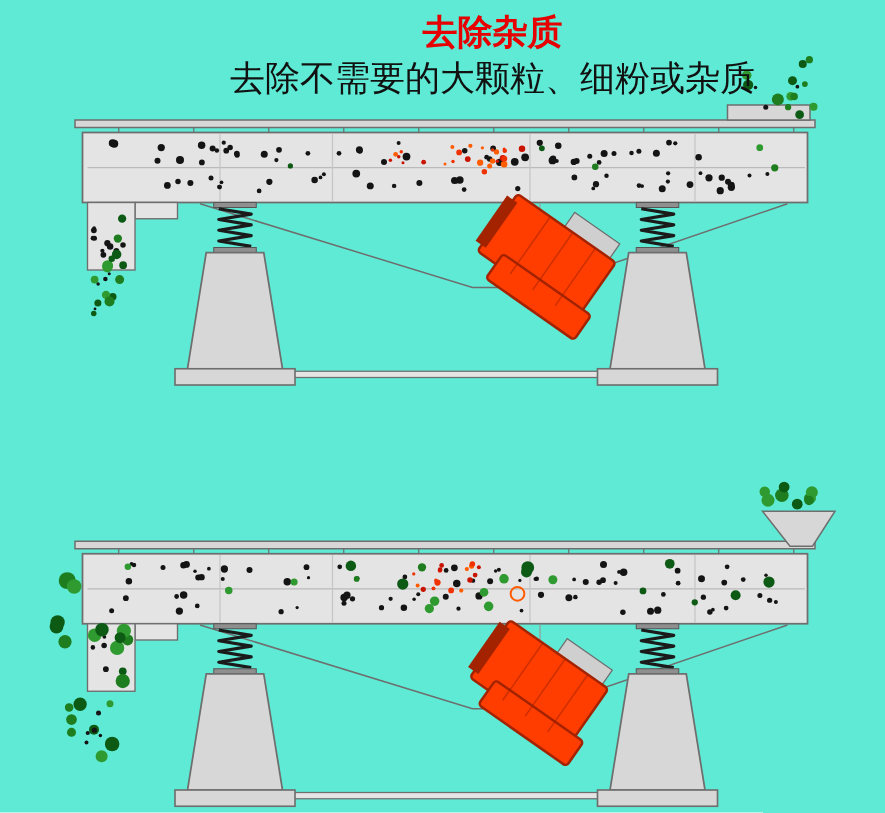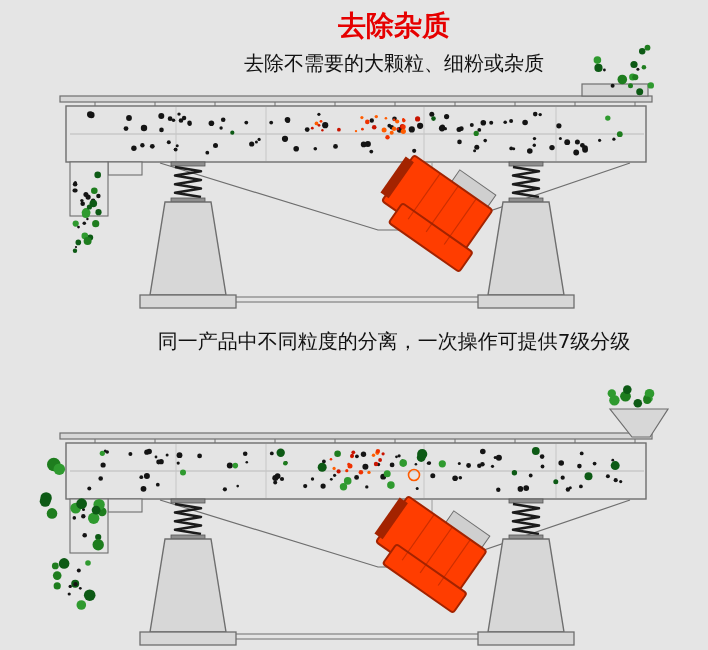--- a/index.html
+++ b/index.html
@@ -1,24 +1,24 @@
 <!DOCTYPE html>
 <html><head>
 <meta charset="utf-8">
 <style>
   html,body{margin:0;padding:0;background:#fff;}
   .page{
-    position:relative;width:708px;height:650px;background:#e5e5e5;overflow:hidden;
+    position:relative;width:708px;height:650px;background:#5eead4;overflow:hidden;
     font-family:"DejaVu Sans","Liberation Sans",sans-serif;
   }
   .header{position:absolute;left:80px;right:0;text-align:center;z-index:2;}
   #header1{top:8px;}
   #header2{top:322px;}
   .title{font-size:28px;font-weight:bold;margin:0;line-height:36px;}
-  .subtitle{font-size:20px;font-weight:500;margin:6px 0 0;line-height:26px;}
+  .subtitle{font-size:28px;font-weight:500;margin:6px 0 0;line-height:26px;}
   svg.machine{position:absolute;left:0;width:708px;z-index:1;display:block;}
   #machine1{top:38px;height:280px;}
   #machine2{top:385px;height:265px;}
 </style>
 </head>
 <body>
 
 <div class="page">
 
   <div class="header" id="header1">
@@ -231,21 +231,20 @@
         <circle cx="635.3" cy="39.2" r="3.0" fill="#1e7d1e"></circle>
         <circle cx="650.8" cy="47.4" r="3.2" fill="#2f9a2f"></circle>
         <circle cx="630.5" cy="47.7" r="2.5" fill="#1e7d1e"></circle>
         <circle cx="612.6" cy="47.7" r="2.0" fill="#141414"></circle>
         <circle cx="637.9" cy="31.3" r="1.5" fill="#141414"></circle>
         <circle cx="604.4" cy="32.0" r="1.4" fill="#141414"></circle>
       </g>
     </svg>
 
   <div class="header" id="header2">
-    <div class="subtitle" style="color: rgb(17, 17, 17);">同一产品中不同粒度的分离，一次操作可提供7级分级</div>
   </div>
 
   <svg id="machine2" class="machine" viewBox="0 0 708 265">
       <g>
         <rect x="60" y="48" width="592" height="6" fill="#d7d7d7" stroke="#6e6e6e" stroke-width="1.2"></rect>
         <line x1="95" y1="54" x2="95" y2="58" stroke="#6e6e6e" stroke-width="1"></line>
         <line x1="155" y1="54" x2="155" y2="58" stroke="#6e6e6e" stroke-width="1"></line>
         <line x1="215" y1="54" x2="215" y2="58" stroke="#6e6e6e" stroke-width="1"></line>
         <line x1="275" y1="54" x2="275" y2="58" stroke="#6e6e6e" stroke-width="1"></line>
         <line x1="335" y1="54" x2="335" y2="58" stroke="#6e6e6e" stroke-width="1"></line>

